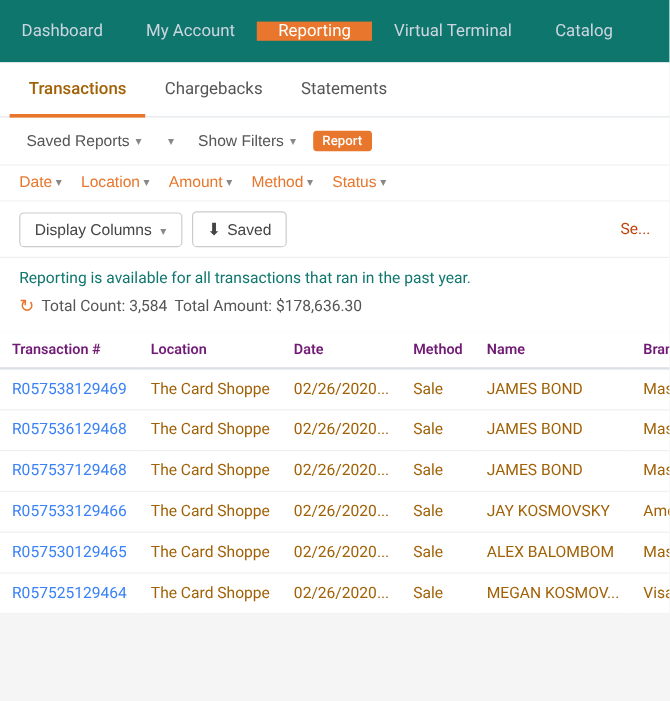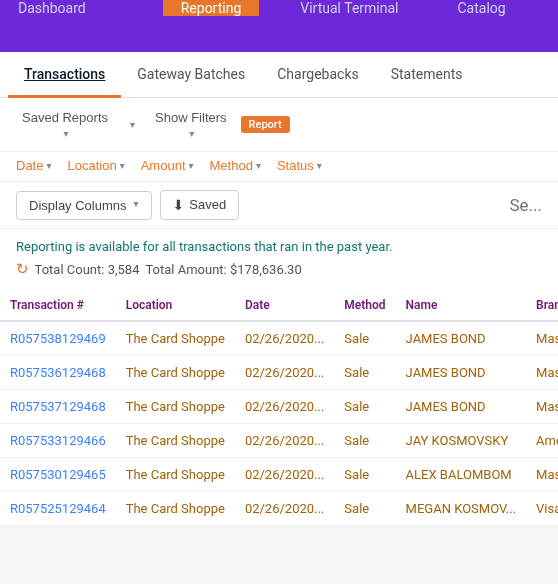--- a/index.html
+++ b/index.html
@@ -7,39 +7,37 @@
       font-family: -apple-system, BlinkMacSystemFont, 'Segoe UI', Roboto, sans-serif;
       font-size: 13px;
       background: #f5f5f5;
       width: 558px;
       min-height: 584px;
       overflow: hidden;
     }
 
     
     .top-nav {
-      background: #6d28d9;
-      display: flex;
-      align-items: flex-start;
+      background: #0f766e;
+      display: flex;
+      align-items: center;
       height: 52px;
-      gap: 23px;
     }
     .top-nav-item {
       color: #cdd6e0;
       padding: 0 18px;
       display: flex;
       align-items: center;
       font-size: 14px;
       cursor: pointer;
       white-space: nowrap;
     }
     .top-nav-item.active {
       background: #e8762c;
       color: #fff;
-      margin-left: 36px;
     }
 
     
     .sub-tabs {
       background: #fff;
       border-bottom: 1px solid #dde1e7;
       display: flex;
       align-items: stretch;
       height: 46px;
       padding: 0 8px;
@@ -48,24 +46,23 @@
       padding: 0 16px;
       display: flex;
       align-items: center;
       font-size: 14px;
       color: #555;
       cursor: pointer;
       border-bottom: 3px solid transparent;
       margin-bottom: -1px;
     }
     .sub-tab.active {
-      color: #0f172a;
+      color: #a16207;
       border-bottom-color: #e8762c;
       font-weight: 500;
-      text-decoration: underline;
     }
 
     
     .filters-row {
       background: #fff;
       padding: 8px 16px;
       display: flex;
       align-items: center;
       gap: 8px;
       border-bottom: 1px solid #eee;
@@ -73,21 +70,20 @@
     .filter-btn {
       background: none;
       border: none;
       color: #555;
       font-size: 13px;
       cursor: pointer;
       padding: 4px 6px;
       display: flex;
       align-items: center;
       gap: 3px;
-      flex-direction: column;
     }
     .badge-unsaved {
       background: #e8762c;
       color: #fff;
       font-size: 11px;
       padding: 2px 8px;
       border-radius: 3px;
       font-weight: 500;
     }
 
@@ -126,27 +122,27 @@
     }
     .action-btn {
       border: 1px solid #ccc;
       background: #fff;
       color: #444;
       font-size: 13px;
       padding: 6px 12px;
       border-radius: 4px;
       cursor: pointer;
       display: flex;
-      align-items: flex-start;
+      align-items: flex-end;
       gap: 5px;
     }
     .search-hint {
       margin-left: auto;
-      color: #737373;
-      font-size: 17px;
+      color: #c2410c;
+      font-size: 13px;
     }
 
     
     .info-row {
       background: #fff;
       padding: 10px 16px 4px;
     }
     .info-text {
       color: #0f766e;
       font-size: 13px;
@@ -195,28 +191,28 @@
     }
 
     .caret-icon { font-size: 10px; color: #888; margin-left: 2px; }
     .table-wrapper { overflow: hidden; }
   </style>
 </head>
 <body>
 
 <nav class="top-nav">
 <div class="top-nav-item">Dashboard</div>
+    <div class="top-nav-item">My Account</div>
     <div class="top-nav-item active">Reporting</div>
     <div class="top-nav-item">Virtual Terminal</div>
     <div class="top-nav-item">Catalog</div>
   </nav>
 
 <div class="sub-tabs">
 <div class="sub-tab active">Transactions</div>
-    <div class="sub-tab">Gateway Batches</div>
     <div class="sub-tab">Chargebacks</div>
     <div class="sub-tab">Statements</div>
   </div>
 
 <div class="filters-row">
   <button class="filter-btn">
     <span>Saved Reports</span>
     <span class="caret-icon">▾</span>
   </button>
   <button class="filter-btn">

